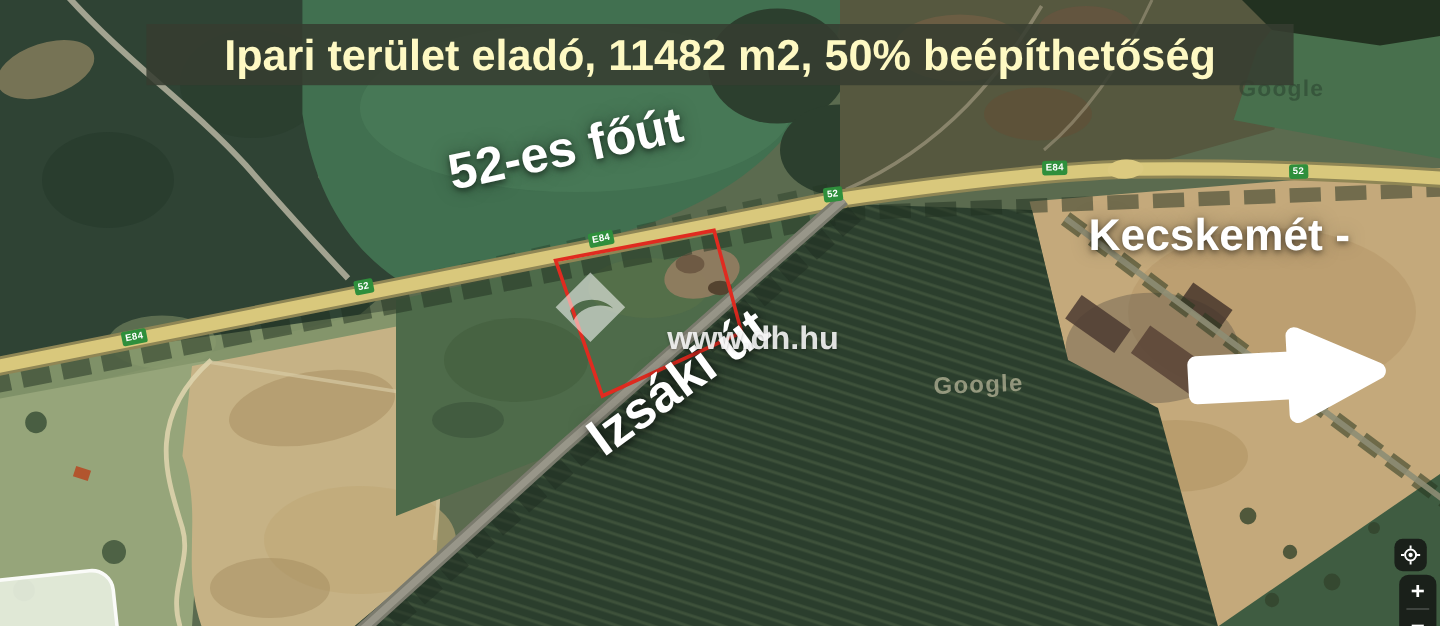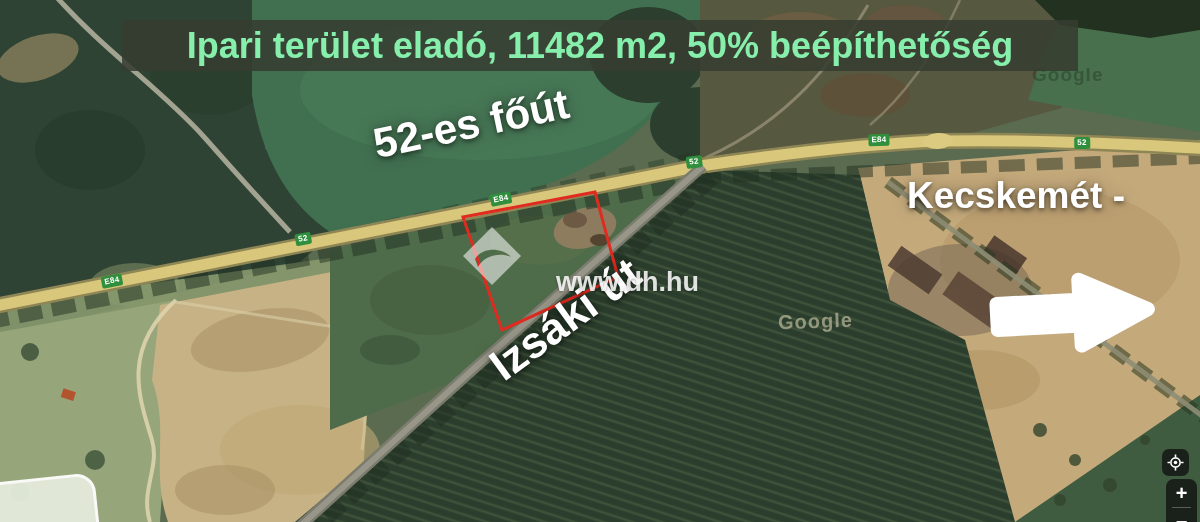--- a/index.html
+++ b/index.html
@@ -10,21 +10,21 @@
   }
   #stage svg{display:block;}
   .abs{position:absolute;}
   .maplabel{
     position:absolute;color:#fff;font-weight:bold;white-space:nowrap;
     text-shadow:0 2px 5px rgba(0,0,0,.55),0 0 16px rgba(0,0,0,.35);
   }
   #banner{
     position:absolute;left:122px;top:20px;width:956px;height:51px;
     background:rgba(54,61,48,.87);display:flex;align-items:center;justify-content:center;
-    color:#86efac;font-weight:bold;font-size:36px;letter-spacing:0;white-space:nowrap;
+    color:#fef9c3;font-weight:bold;font-size:36px;letter-spacing:0;white-space:nowrap;
   }
   #label-main-road{left:372px;top:100px;font-size:42px;transform:rotate(-12deg);}
   #label-side-road{left:495px;top:345px;font-size:44px;transform-origin:0 50%;transform:rotate(-36deg);}
   #destination{left:690px;top:172px;width:435px;text-align:right;font-size:37px;line-height:47px;}
   .badge{
     position:absolute;transform:translate(-50%,-50%);
     background:#2f8f3c;color:#fff;font-size:8px;font-weight:bold;line-height:10px;
     padding:1px 3px;border-radius:2px;letter-spacing:.3px;
   }
   .google-attr{position:absolute;font-weight:bold;letter-spacing:1px;}

